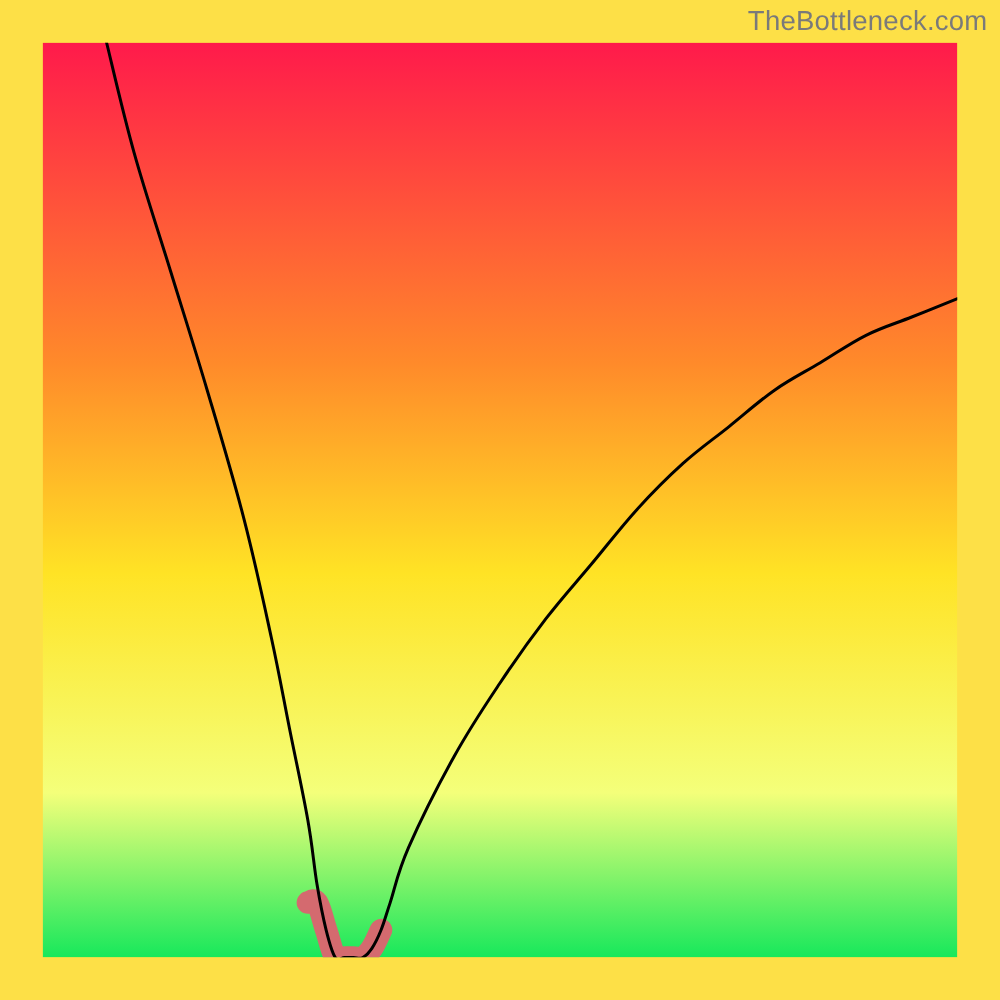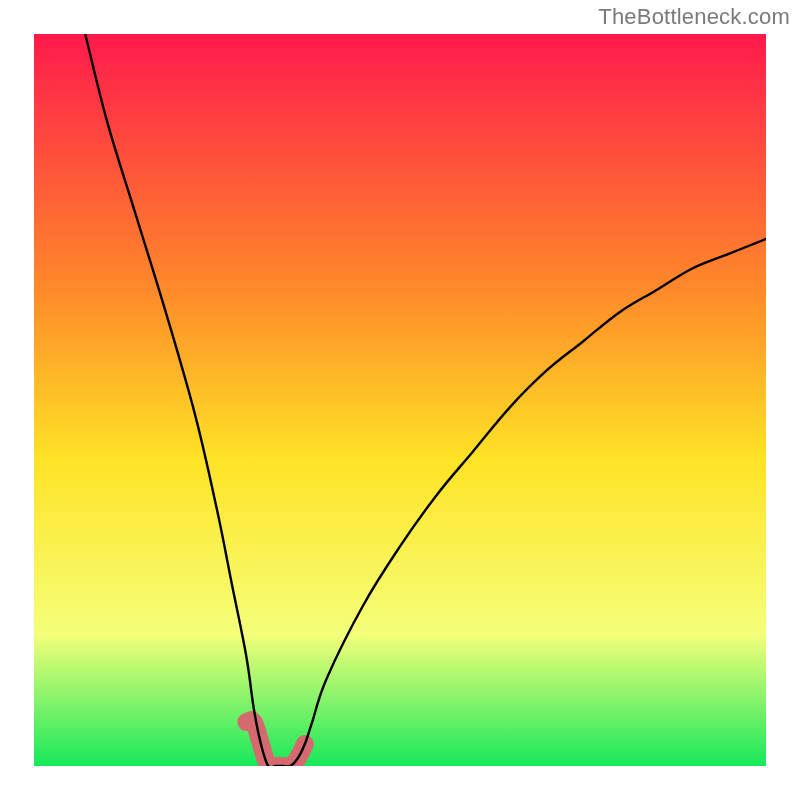--- a/index.html
+++ b/index.html
@@ -9,21 +9,21 @@
     height: 800px;
     background: #000;
     overflow: hidden;
   }
   .frame {
     position: absolute;
     left: 0;
     top: 0;
     width: 800px;
     height: 800px;
-    background: #ffffff;
+    background: #fde047;
   }
   .plot {
     position: absolute;
     left: 34px;
     top: 34px;
     width: 732px;
     height: 732px;
     overflow: hidden;
   }
   .watermark {

